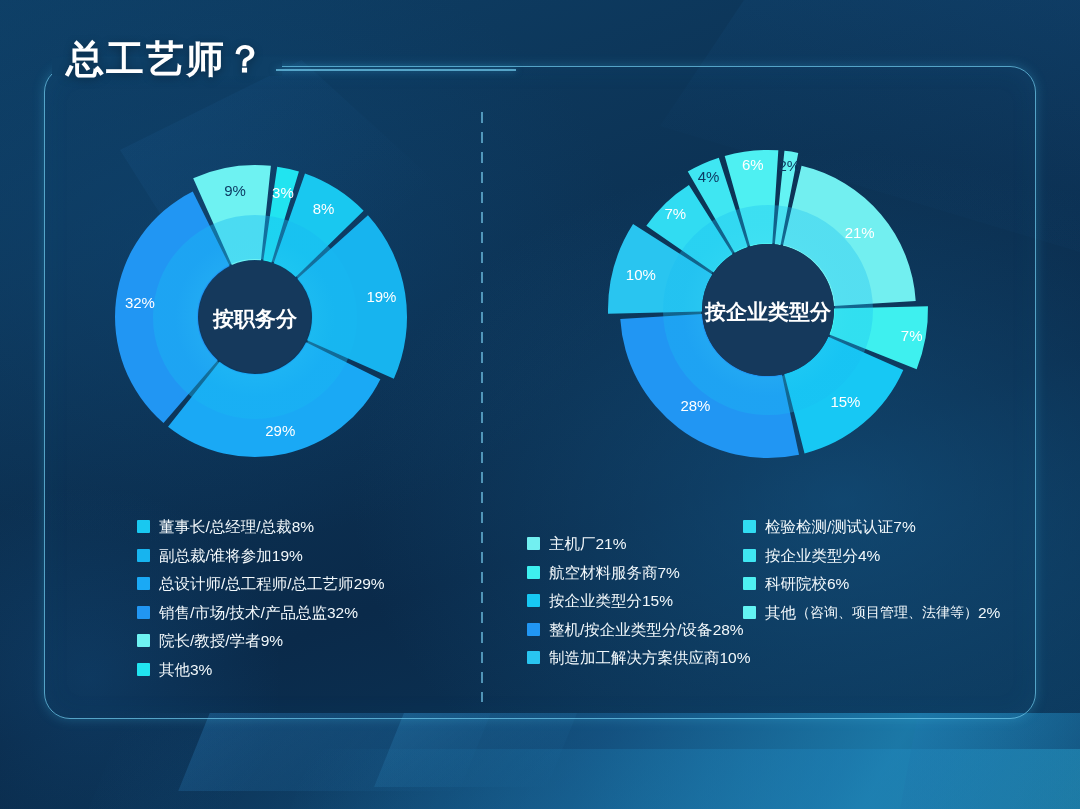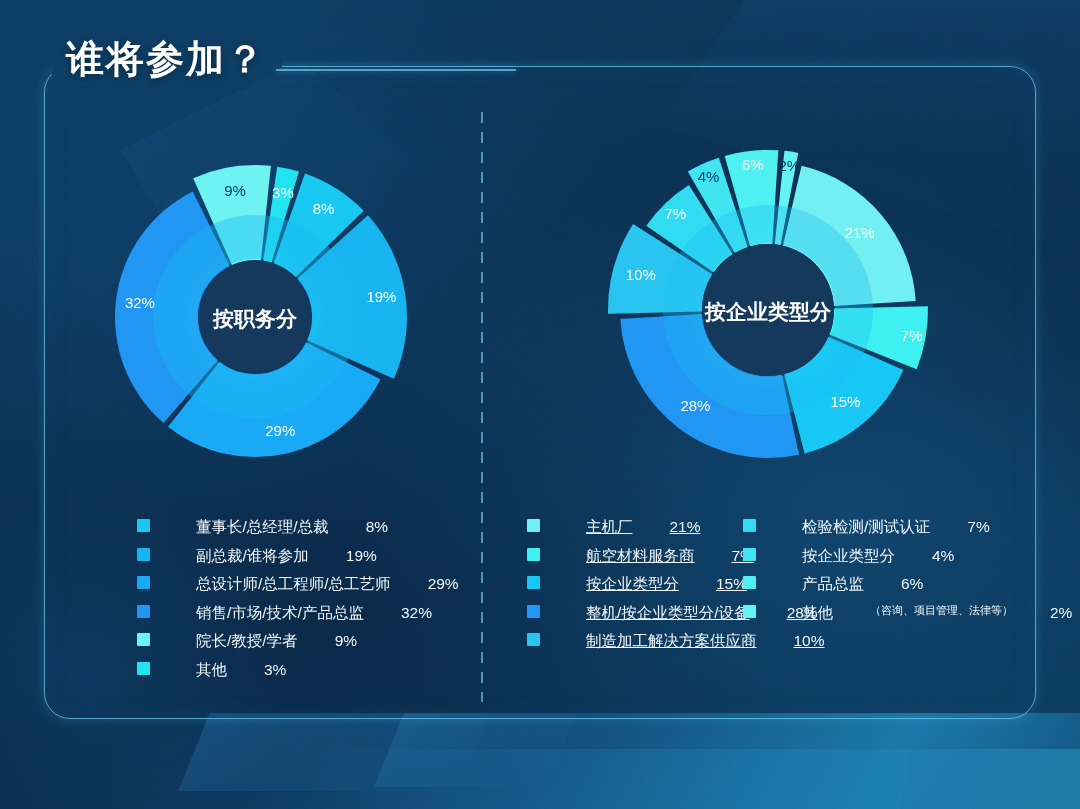--- a/index.html
+++ b/index.html
@@ -124,56 +124,55 @@
   .slice-label.dark { fill: #0d3c64; }
 
   
   .legend {
     position: absolute;
     font-size: 15px;
     color: #f2f8fb;
     line-height: 1;
   }
   #legend-left  { left: 137px; top: 519px; }
-  #legend-right-a { left: 527px; top: 519px; text-decoration: underline; }
+  #legend-right-a { left: 527px; top: 536px; }
   #legend-right-b { left: 743px; top: 519px; }
 
   .legend-row {
-    display: flex; 
+    display: flex; align-items: center;
     margin-bottom: 13px;
     white-space: nowrap;
-    gap: 37px;
   }
   .legend-swatch {
     width: 13px; height: 13px;
     margin-right: 9px;
     flex: 0 0 auto;
     border-radius: 1px;
   }
   .legend-text { font-size: 15.5px; }
-  .legend-note { font-size: 11px; }
+  .legend-note { font-size: 14px; }
 </style>
 </head>
 <body>
 
 <div class="bg-shape bg-poly-1"></div>
 <div class="bg-shape bg-poly-2"></div>
 <div class="bg-shape bg-glow-left"></div>
 
 <div class="ribbon-band">
   <div class="ribbon-3"></div>
   <div class="ribbon-4"></div>
   <div class="ribbon-1"></div>
   <div class="ribbon-2"></div>
   <div class="corner-facet"></div>
 </div>
 
 <div class="card-frame"></div>
 <div class="frame-title-mask"></div>
-<div class="page-title">谁将参加？</div>
+<div class="page-title">总工艺师？</div>
 <div class="title-rule"></div>
 
 <div class="divider"></div>
 
 <div class="chart-wrap" id="chart-left">
   <svg width="340" height="400" viewBox="0 0 340 400">
     <defs>
       <radialGradient id="innerRingL" cx="50%" cy="50%" r="50%">
         <stop offset="0%" stop-color="#3ad8f5" stop-opacity="0.95"></stop>
         <stop offset="100%" stop-color="#17b9f2" stop-opacity="0.65"></stop>
@@ -324,21 +323,21 @@
       <span class="legend-text">检验检测/测试认证</span>
       <span class="legend-text"> 7%</span>
     </div>
     <div class="legend-row">
       <span class="legend-swatch" style="background: rgb(63, 230, 242);"></span>
       <span class="legend-text">按企业类型分</span>
       <span class="legend-text"> 4%</span>
     </div>
     <div class="legend-row">
       <span class="legend-swatch" style="background: rgb(78, 240, 242);"></span>
-      <span class="legend-text">产品总监</span>
+      <span class="legend-text">科研院校</span>
       <span class="legend-text"> 6%</span>
     </div>
     <div class="legend-row">
       <span class="legend-swatch" style="background: rgb(99, 243, 243);"></span>
       <span class="legend-text">其他</span>
       <span class="legend-note"> （咨询、项目管理、法律等）</span>
       <span class="legend-text">2%</span>
     </div>
   </div>
 

